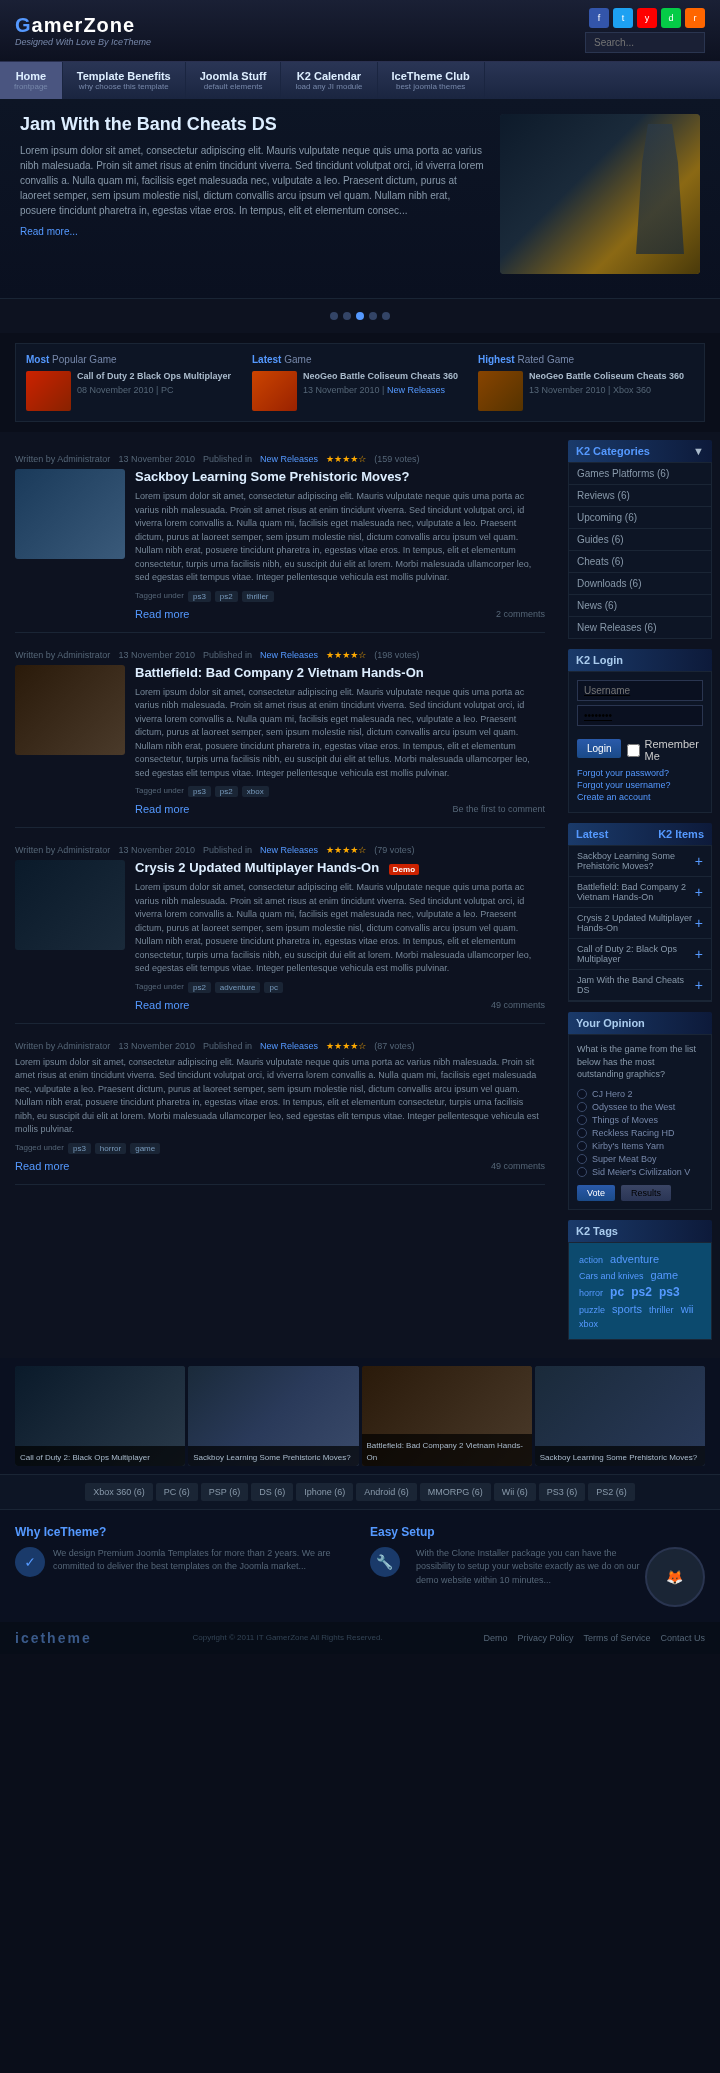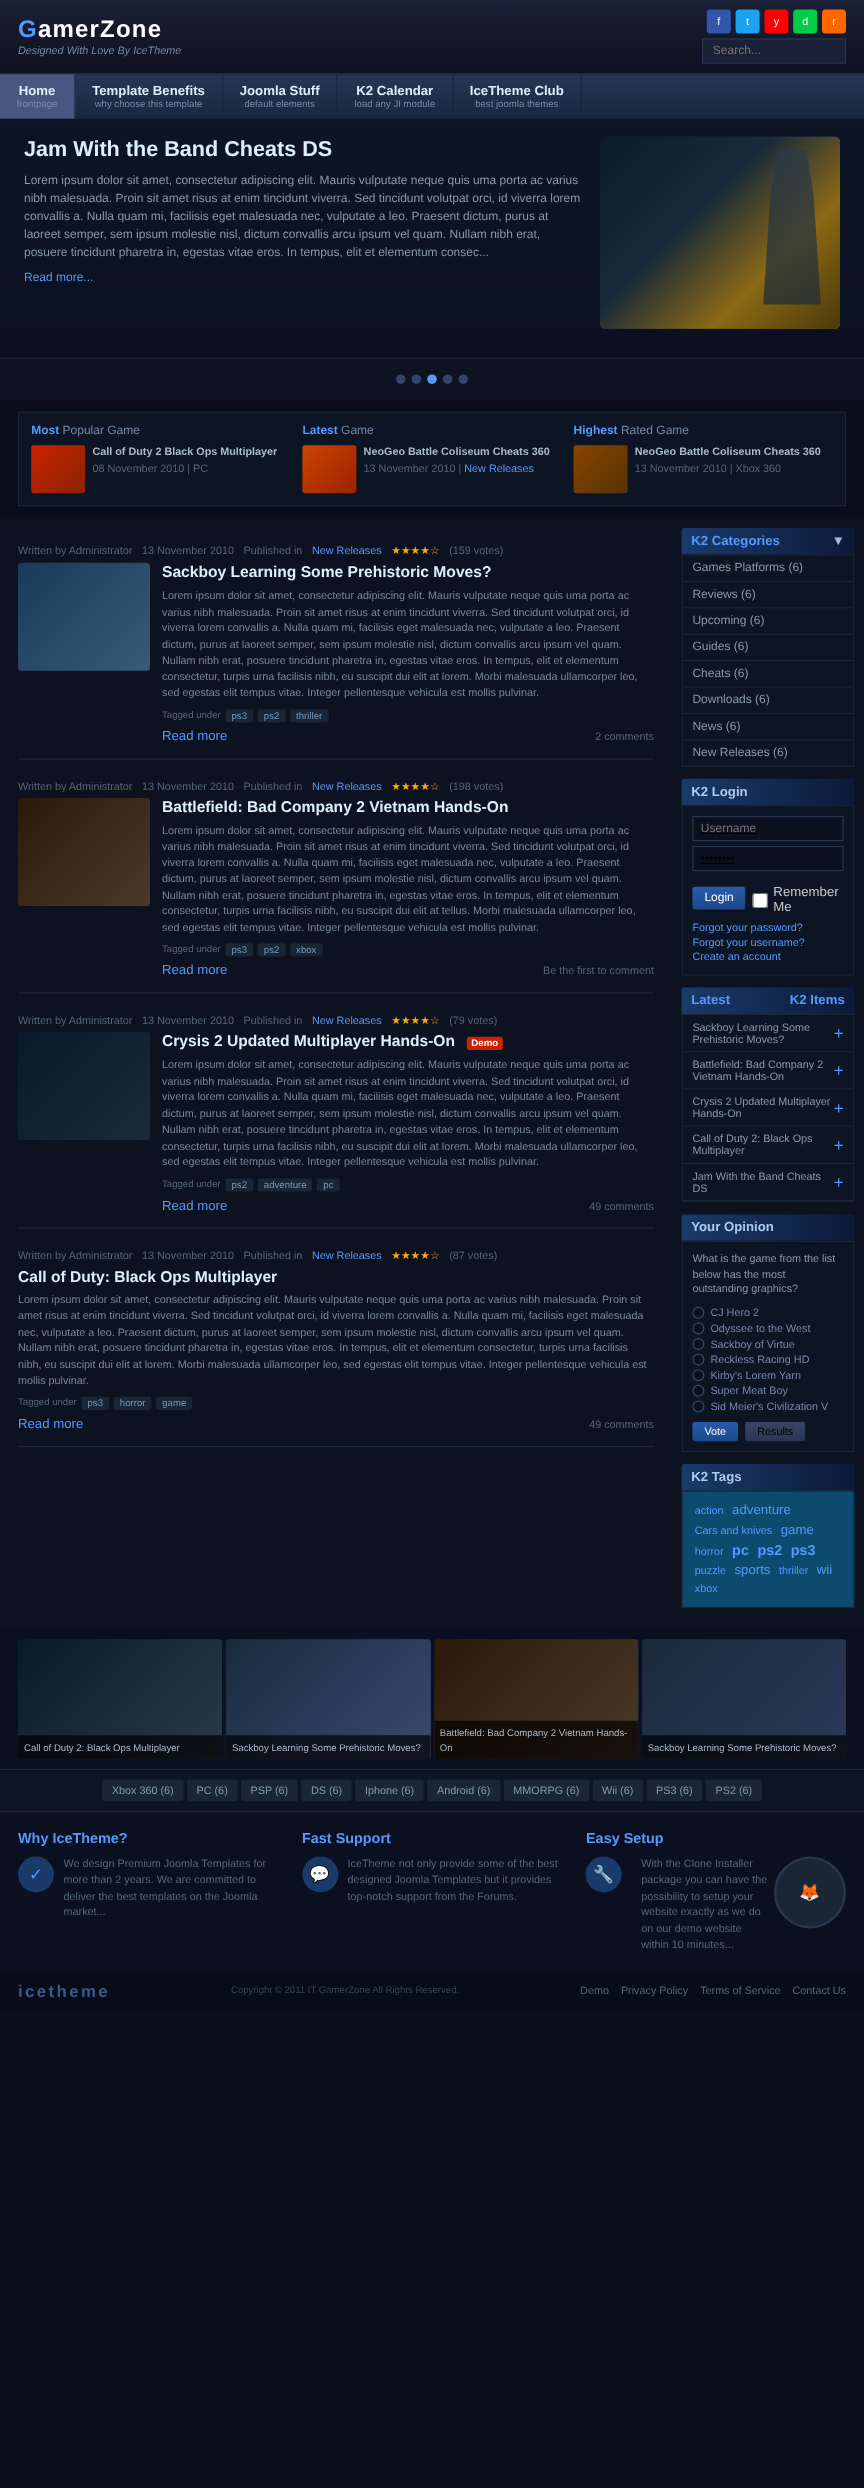--- a/index.html
+++ b/index.html
@@ -485,21 +485,20 @@
       <div class="article-meta">
         <span>Written by Administrator</span>
         <span>13 November 2010</span>
         <span>Published in</span>
         <span class="category">New Releases</span>
         <span class="stars">★★★★☆</span>
         <span class="votes">(87 votes)</span>
       </div>
       <div class="article-inner">
         <div class="article-body">
-          <div class="article-title">Call of Duty: Black Ops Multiplayer</div>
           <p class="article-text">Lorem ipsum dolor sit amet, consectetur adipiscing elit. Mauris vulputate neque quis uma porta ac varius nibh malesuada. Proin sit amet risus at enim tincidunt viverra. Sed tincidunt volutpat orci, id viverra lorem convallis a. Nulla quam mi, facilisis eget malesuada nec, vulputate a leo. Praesent dictum, purus at laoreet semper, sem ipsum molestie nisl, dictum convallis arcu ipsum vel quam. Nullam nibh erat, posuere tincidunt pharetra in, egestas vitae eros. In tempus, elit et elementum consectetur, turpis urna facilisis nibh, eu suscipit dui elit at lorem. Morbi malesuada ullamcorper leo, sed egestas elit tempus vitae. Integer pellentesque vehicula est mollis pulvinar.</p>
           <div class="article-tags">
             <span style="color:#556677;font-size:8px;">Tagged under</span>
             <span class="article-tag">ps3</span>
             <span class="article-tag">horror</span>
             <span class="article-tag">game</span>
           </div>
           <div class="article-footer">
             <span class="article-readmore">Read more</span>
             <span class="article-comments">49 comments</span>
@@ -585,29 +584,29 @@
         <div class="opinion-option">
           <div class="opinion-radio"></div>
           <span class="opinion-label">CJ Hero 2</span>
         </div>
         <div class="opinion-option">
           <div class="opinion-radio"></div>
           <span class="opinion-label">Odyssee to the West</span>
         </div>
         <div class="opinion-option">
           <div class="opinion-radio"></div>
-          <span class="opinion-label">Sackboy of Virtue</span>
+          <span class="opinion-label">Things of Moves</span>
         </div>
         <div class="opinion-option">
           <div class="opinion-radio"></div>
           <span class="opinion-label">Reckless Racing HD</span>
         </div>
         <div class="opinion-option">
           <div class="opinion-radio"></div>
-          <span class="opinion-label">Kirby's Lorem Yarn</span>
+          <span class="opinion-label">Kirby's Items Yarn</span>
         </div>
         <div class="opinion-option">
           <div class="opinion-radio"></div>
           <span class="opinion-label">Super Meat Boy</span>
         </div>
         <div class="opinion-option">
           <div class="opinion-radio"></div>
           <span class="opinion-label">Sid Meier's Civilization V</span>
         </div>
         <div class="opinion-buttons">
@@ -696,29 +695,20 @@
     <div class="footer-col-title">
       <span>Why </span><span style="color:#5599ff;">IceTheme?</span>
     </div>
     <div class="clearfix">
       <div class="footer-icon">✓</div>
       <p class="footer-text">We design Premium Joomla Templates for more than 2 years. We are committed to deliver the best templates on the Joomla market...</p>
     </div>
   </div>
   <div class="footer-col">
     <div class="footer-col-title">
-      <span>Fast </span><span style="color:#5599ff;">Support</span>
-    </div>
-    <div class="clearfix">
-      <div class="footer-icon">💬</div>
-      <p class="footer-text">IceTheme not only provide some of the best designed Joomla Templates but it provides top-notch support from the Forums.</p>
-    </div>
-  </div>
-  <div class="footer-col">
-    <div class="footer-col-title">
       <span>Easy </span><span style="color:#5599ff;">Setup</span>
     </div>
     <div style="display:flex;gap:8px;align-items:flex-start;">
       <div class="footer-icon" style="flex-shrink:0;">🔧</div>
       <div style="flex:1;display:flex;gap:5px;align-items:flex-start;">
         <p class="footer-text" style="flex:1;">With the Clone Installer package you can have the possibility to setup your website exactly as we do on our demo website within 10 minutes...</p>
         <div class="joomla-fox" style="font-size:14px;">🦊</div>
       </div>
     </div>
   </div>

